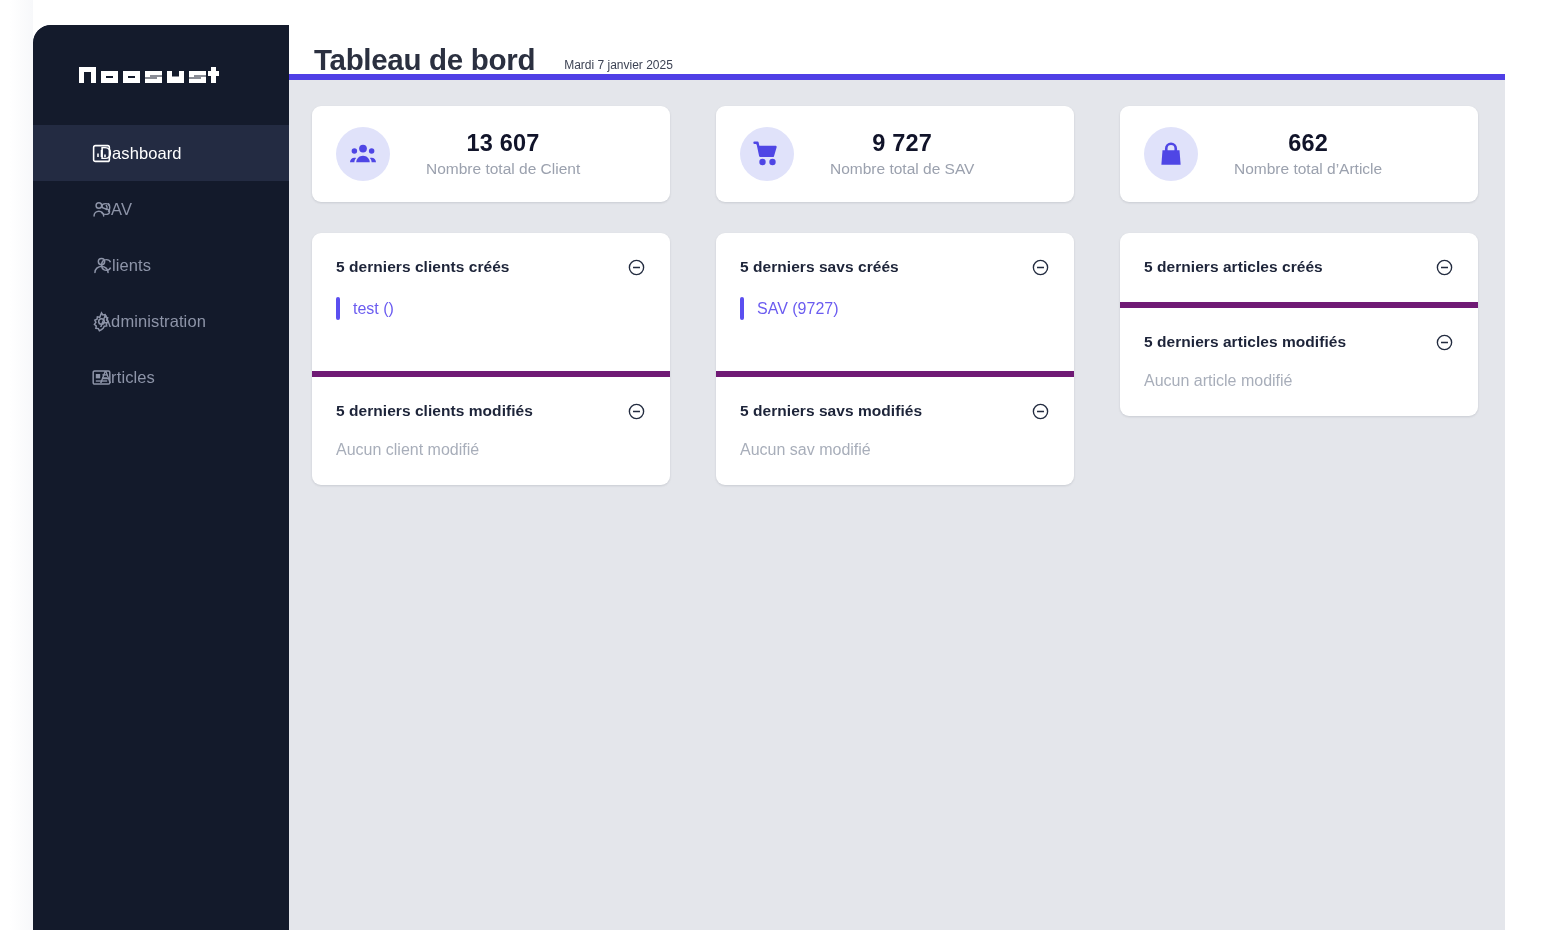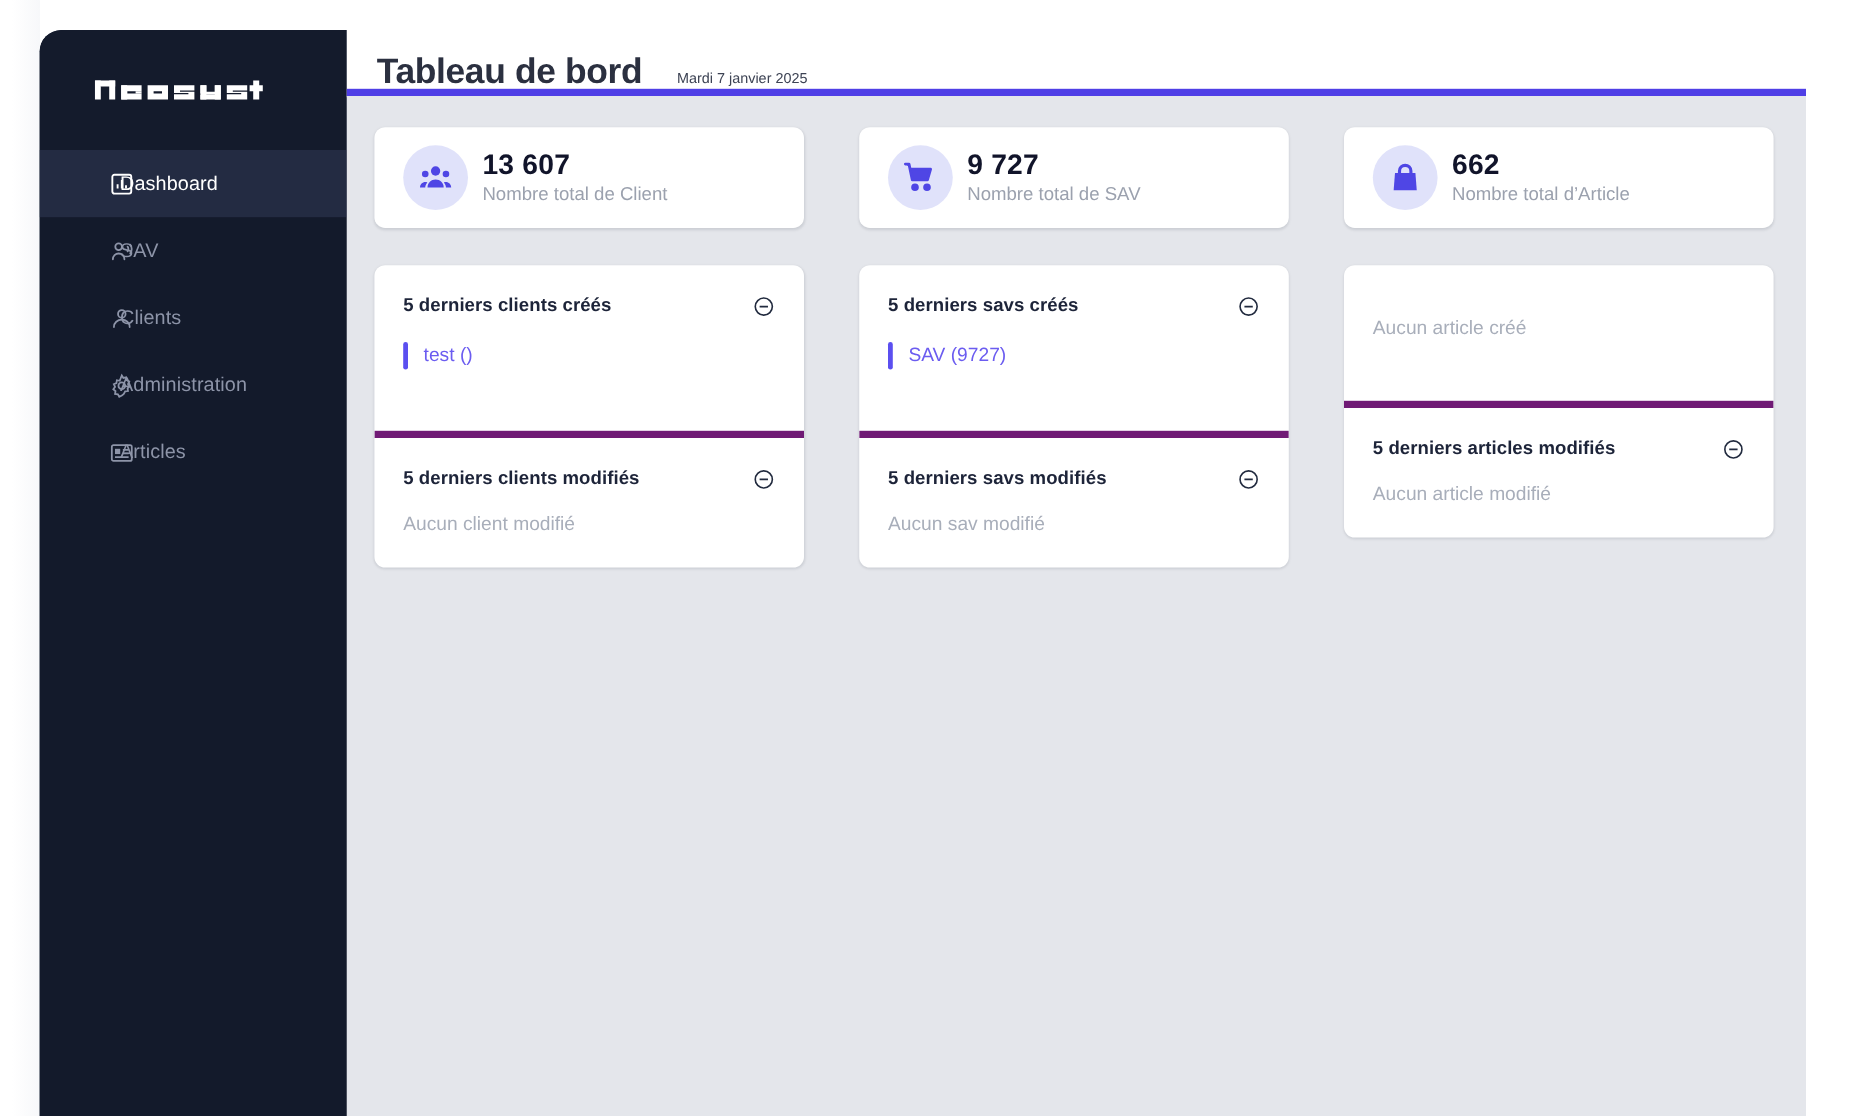--- a/index.html
+++ b/index.html
@@ -120,28 +120,29 @@
   }
 
   .row {
     display: flex;
     gap: 46px;
   }
   .col { width: 358px; }
 
   
   .stat-card {
-    height: 84px;
+    height: 96px;
     background: #ffffff;
     border-radius: 9px;
     box-shadow: 0 1px 3px rgba(16,24,40,.07), 0 1px 2px rgba(16,24,40,.05);
     display: flex;
     align-items: center;
     padding-left: 24px;
-    gap: 12px;
+    gap: 36px;
+    text-align: center;
   }
   .stat-icon-circle {
     width: 54px; height: 54px;
     border-radius: 50%;
     background: #e0e2fa;
     display:flex; align-items:center; justify-content:center;
     flex: 0 0 54px;
   }
   .stat-text { display:flex; flex-direction:column; gap:3px; }
   .stat-value {
@@ -450,22 +451,28 @@
             </div>
           </div>
 
         </div>
       </div>
 
       <div class="col">
         <div class="panel">
 
           <div class="panel-section">
-            <div class="panel-body">
-              <span class="empty-text">Aucun article créé</span>
+            <div class="panel-head">
+              <span class="panel-title">5 derniers articles créés</span>
+              <span class="collapse-btn">
+                <svg width="19" height="19" viewBox="0 0 24 24" fill="none" stroke="#222b3f" stroke-width="1.7">
+                  <circle cx="12" cy="12" r="9"></circle>
+                    <line x1="7.6" y1="12" x2="16.4" y2="12"></line>
+                </svg>
+              </span>
             </div>
           </div>
 
           <div class="panel-section with-divider">
             <div class="panel-head">
               <span class="panel-title">5 derniers articles modifiés</span>
               <span class="collapse-btn">
                 <svg width="19" height="19" viewBox="0 0 24 24" fill="none" stroke="#222b3f" stroke-width="1.7">
                   <circle cx="12" cy="12" r="9"></circle>
                     <line x1="7.6" y1="12" x2="16.4" y2="12"></line>

